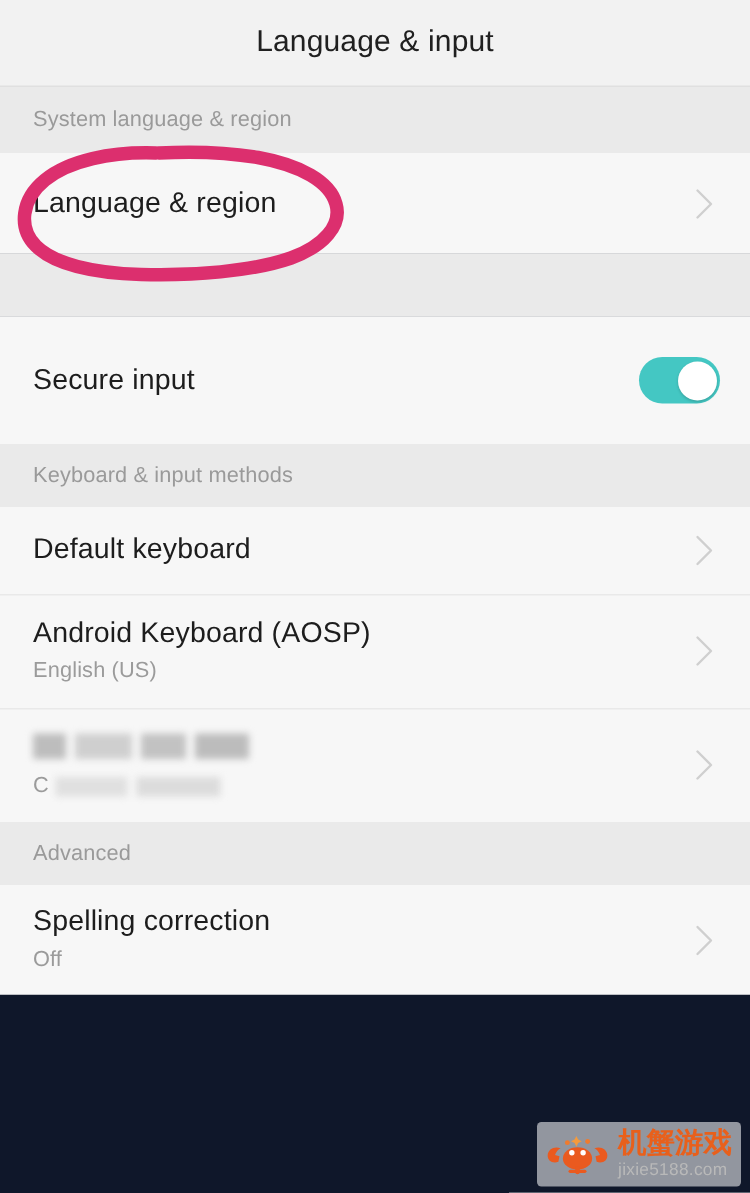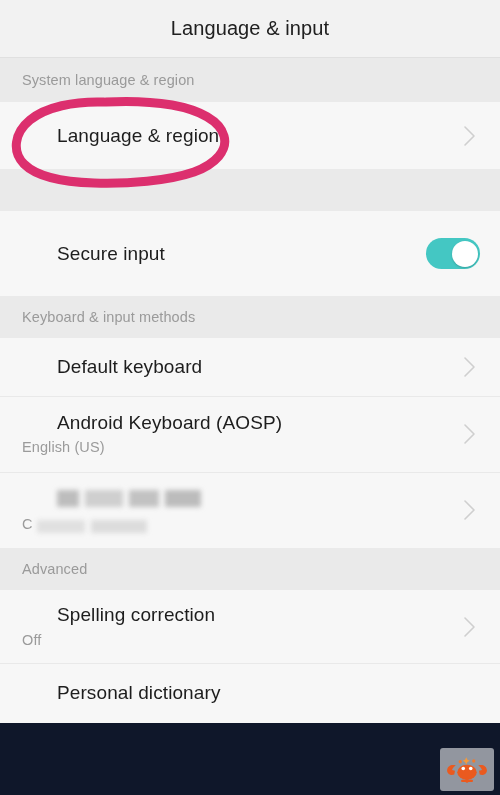--- a/index.html
+++ b/index.html
@@ -82,21 +82,20 @@
     min-width: 0;
     display: flex;
     flex-direction: column;
     justify-content: center;
   }
   .row-title {
     font-size: 19px;
     color: #1d1d1d;
     line-height: 1.25;
     letter-spacing: 0.1px;
-    margin-left: 35px;
   }
   .row-sub {
     font-size: 14.5px;
     color: #9b9b9b;
     line-height: 1.3;
     margin-top: 4px;
     letter-spacing: 0.1px;
   }
   .row-value {
     font-size: 16px;
@@ -293,25 +292,20 @@
         <div class="row-title">Spelling correction</div>
         <div class="row-sub">Off</div>
       </div>
       <div class="chevron">
         <svg width="14" height="22" viewBox="0 0 14 22" fill="none" aria-hidden="true">
           <path d="M2 2 L11 11 L2 20" stroke="#cfcfcf" stroke-width="1.6" stroke-linecap="round" stroke-linejoin="round"></path>
         </svg>
       </div>
     </div>
 
-    <div class="row" style="height:60px;">
-      <div class="row-texts">
-        <div class="row-title">Personal dictionary</div>
-      </div>
-    </div>
 
   </div>
 
   <div class="annotation">
     <svg width="232" height="92" viewBox="0 0 232 92" fill="none" xmlns="http://www.w3.org/2000/svg" aria-hidden="true">
       <path d="M96 6 C66 5 38 11 22 24 C6 37 4 56 16 68 C28 80 54 86 86 87
                C120 88 160 85 186 76 C208 68 220 54 216 40
                C212 25 192 14 164 9 C140 5 116 5 98 6" stroke="#dc2f6e" stroke-width="9" stroke-linecap="round" stroke-linejoin="round" fill="none"></path>
     </svg>
   </div>
@@ -331,15 +325,19 @@
                C47 21 45 19 43 18 Z" fill="#ea5a1f"></path>
 
       <circle cx="19" cy="13" r="2.2" fill="#f07b2e"></circle>
       <circle cx="37" cy="12" r="2.2" fill="#f07b2e"></circle>
       <path d="M27 7 l1.6 3.2 3.2 1.6 -3.2 1.6 -1.6 3.2 -1.6 -3.2 -3.2 -1.6
                3.2 -1.6 Z" fill="#f59a3c"></path>
 
       <rect x="20" y="37" width="16" height="3" rx="1.5" fill="#ea5a1f"></rect>
       <rect x="26" y="34" width="4" height="7" rx="2" fill="#ea5a1f"></rect>
     </svg>
+    <div class="wm-texts">
+      <div class="wm-cn">机蟹游戏</div>
+      <div class="wm-url">jixie5188.com</div>
+    </div>
   </div>
 
 </div>
 
 </body></html>

